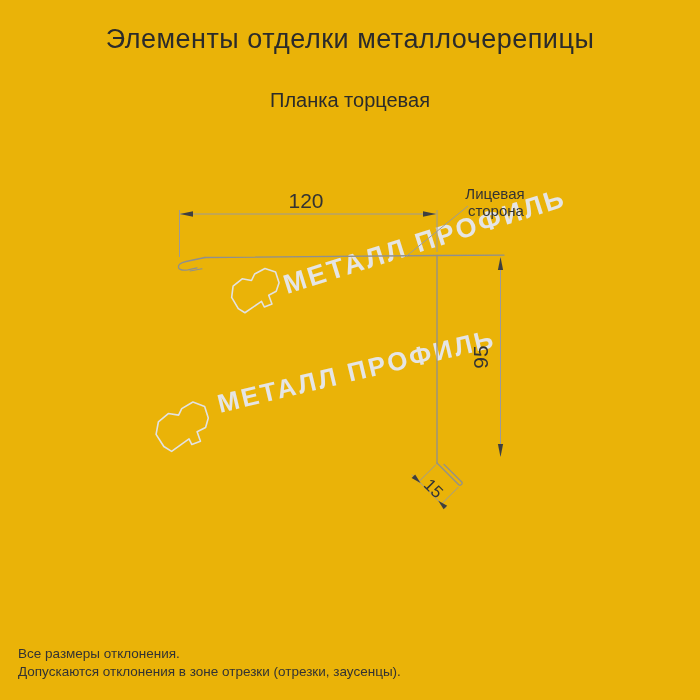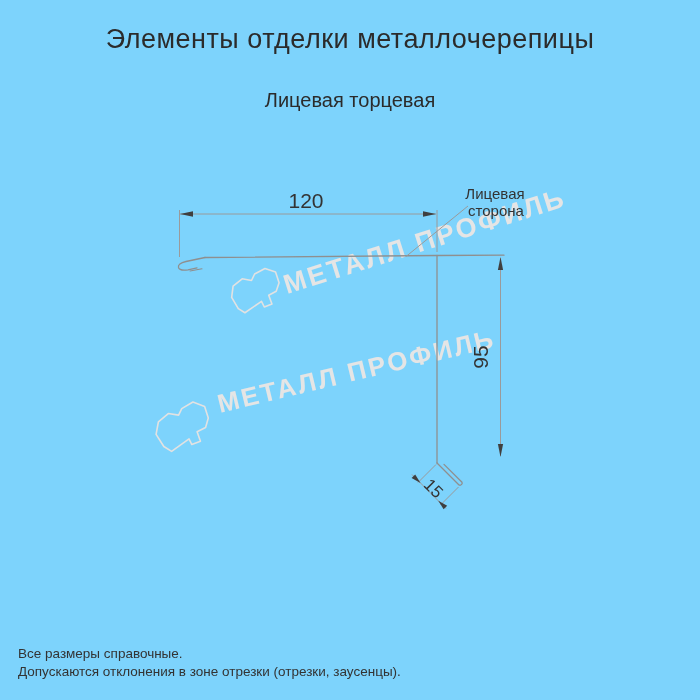--- a/index.html
+++ b/index.html
@@ -1,17 +1,17 @@
 <!DOCTYPE html>
 <html><head>
 <meta charset="utf-8">
 <style>
   html,body{margin:0;padding:0;background:#ffffff;}
   #stage{
-    position:relative;width:700px;height:700px;background:#7dd3fc;overflow:hidden;
+    position:relative;width:700px;height:700px;background:#eab308;overflow:hidden;
     font-family:"Liberation Sans",sans-serif;
   }
   .title{
     position:absolute;top:24px;left:0;width:700px;text-align:center;
     font-size:27px;color:#2b2b2b;letter-spacing:0.5px;
   }
   .subtitle1{
     position:absolute;top:89px;left:0;width:700px;text-align:center;
     font-size:20px;color:#2b2b2b;
   }
@@ -28,21 +28,21 @@
   .dim-text-small{fill:#333333;font-size:17px;}
   .label-text{fill:#333333;font-size:15px;}
   .wm-text{fill:#e5e5e5;font-weight:bold;letter-spacing:2.5px;}
 </style>
 </head>
 <body>
 
 <div id="stage">
 
   <div class="title">Элементы отделки металлочерепицы</div>
-  <div class="subtitle1">Лицевая торцевая</div>
+  <div class="subtitle1">Планка торцевая</div>
 
   <svg class="drawing" viewBox="0 0 700 700" xmlns="http://www.w3.org/2000/svg">
 
     <g>
       <g transform="translate(226,266) rotate(-8 30 25)">
         <path d="M 10,40 L 5,28 L 8,17 L 18,11 L 27,14 L 31,8 L 42,4 L 52,9 L 54,20 L 50,28 L 42,31 L 44,40 L 36,42 L 34,36 L 16,45 Z" fill="none" stroke="#e2e2e2" stroke-width="1.6" stroke-linejoin="round"></path>
       </g>
       <text class="wm-text" transform="translate(287,294) rotate(-17.5)" font-size="27">МЕТАЛЛ ПРОФИЛЬ</text>
     </g>
 
@@ -91,17 +91,17 @@
     </g>
 
     <g>
       <line x1="468" y1="206" x2="406" y2="256.5" stroke="#9a9a9a" stroke-width="1"></line>
       <text class="label-text" x="495" y="199" text-anchor="middle">Лицевая</text>
       <text class="label-text" x="496" y="216" text-anchor="middle">сторона</text>
     </g>
   </svg>
 
   <div class="footer">
-    <div>Все размеры справочные.</div>
+    <div>Все размеры отклонения.</div>
     <div>Допускаются отклонения в зоне отрезки (отрезки, заусенцы).</div>
   </div>
 
 </div>
 
 </body></html>

